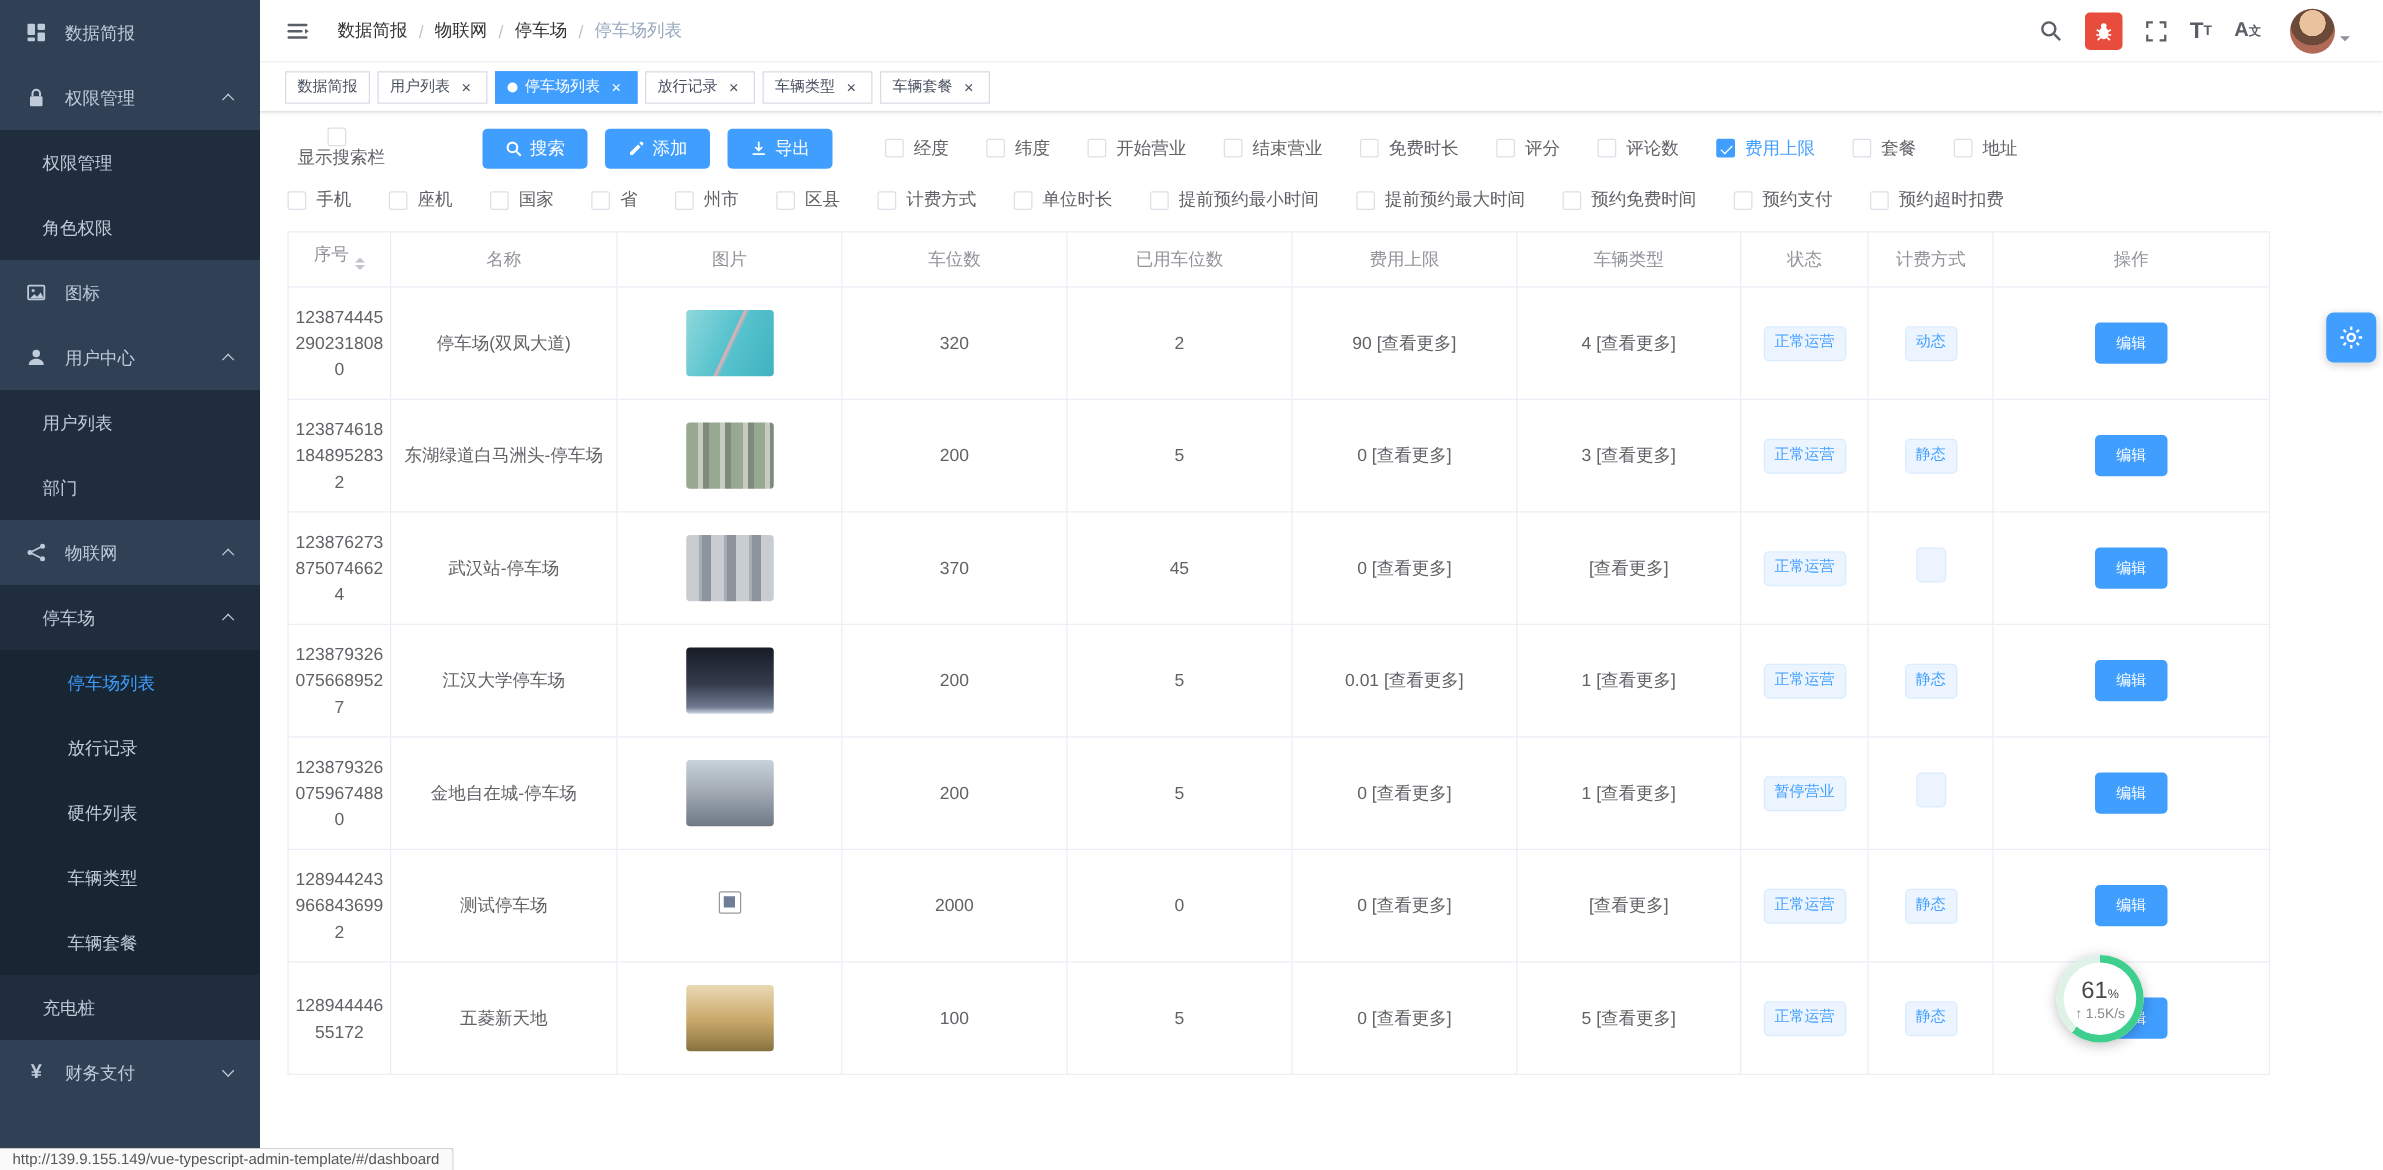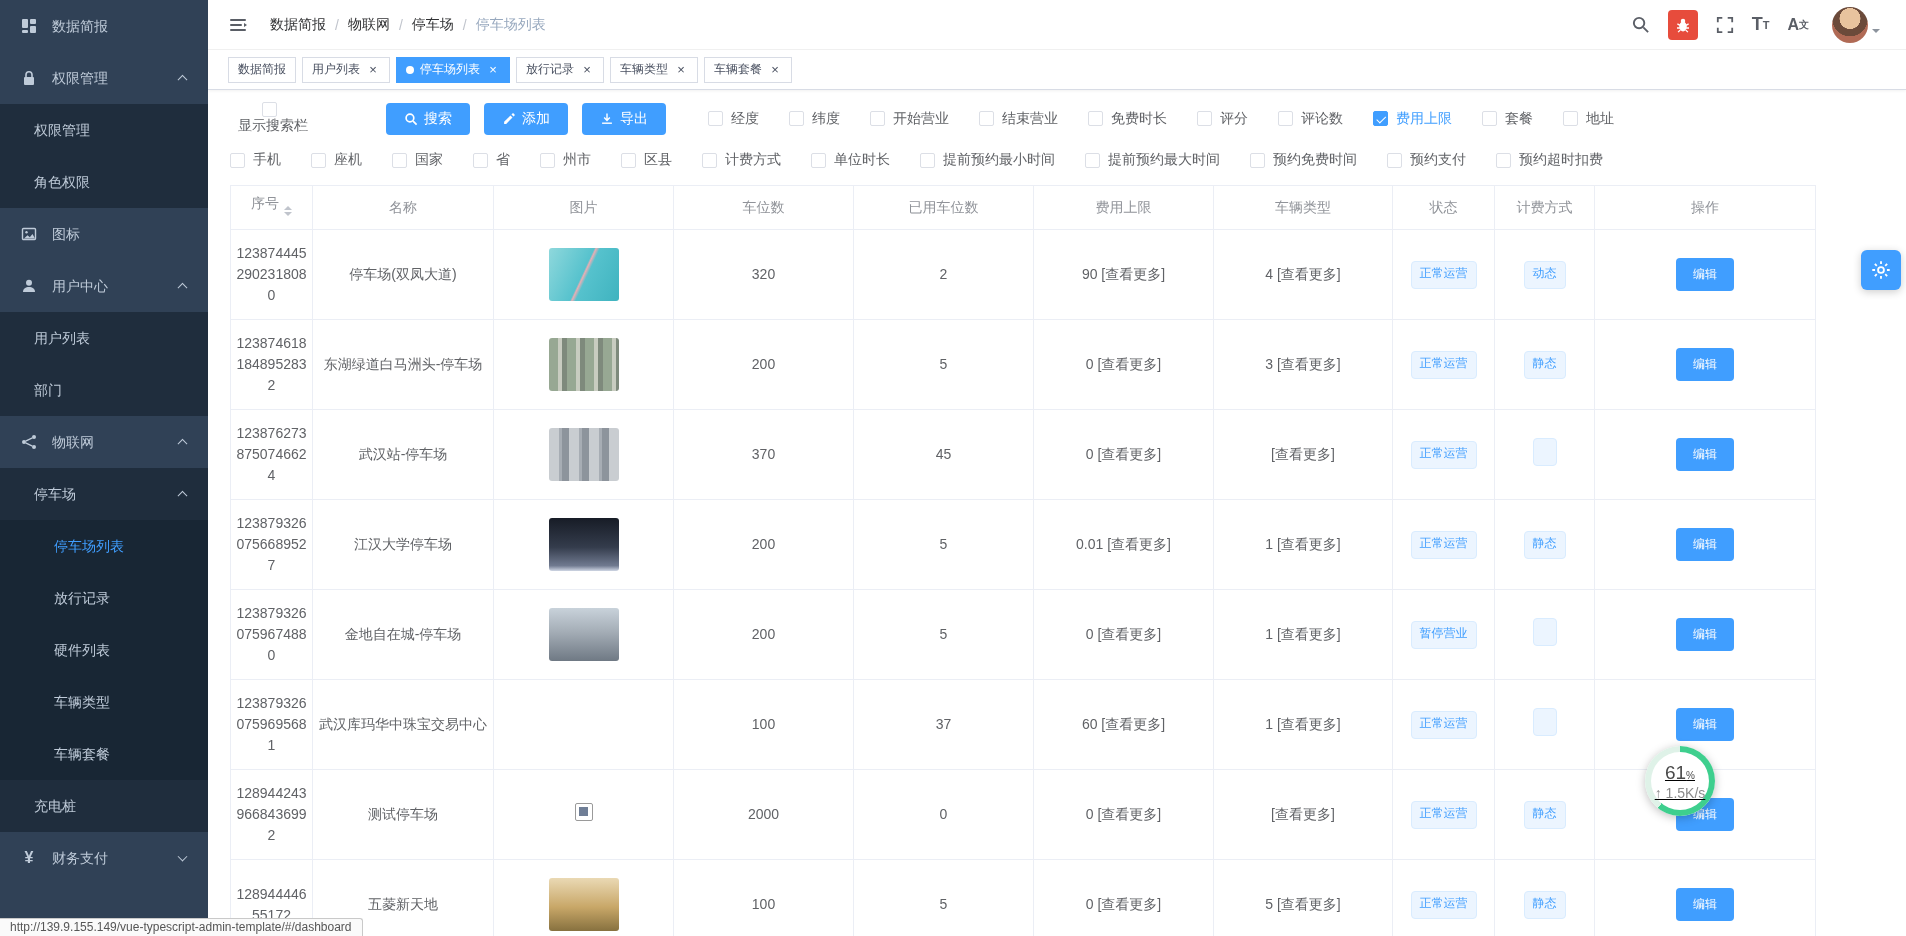--- a/index.html
+++ b/index.html
@@ -98,28 +98,28 @@
   .img-building { background:linear-gradient(180deg,#c8d2da 0%,#a4adb6 45%,#6f7984 100%); }
   .img-mall-interior { background:linear-gradient(180deg,#ead9b4 0%,#c8a768 55%,#87713f 100%); }
   .img-broken { width:18px; height:18px; border:1px solid #9a9a9a; border-radius:2px; display:inline-block;
     position:relative; background:#fff; }
   .img-broken::after { content:""; position:absolute; left:3px; top:3px; width:9px; height:9px; background:#6f7e96; }
 
   
   .gear-btn { position:absolute; right:5px; top:250px; width:40px; height:40px; background:#409eff;
     border-radius:6px; display:flex; align-items:center; justify-content:center; cursor:pointer;
     box-shadow:0 2px 8px rgba(0,0,0,.2); z-index:10; }
-  .speed-widget { position:absolute; left:1645px; top:746px; width:70px; height:70px; border-radius:50%;
-    box-shadow:0 2px 10px rgba(0,0,0,.25); z-index:9; background:#fff;text-decoration:underline; }
+  .speed-widget { position:absolute; left:1645px; top:764px; width:70px; height:70px; border-radius:50%;
+    box-shadow:0 2px 10px rgba(0,0,0,.25); z-index:9; background:#fff; }
   .ring { width:100%; height:100%; border-radius:50%; display:flex; align-items:center; justify-content:center; }
   .ring-inner { width:58px; height:58px; border-radius:50%; background:#fff; display:flex; flex-direction:column;
     align-items:center; justify-content:center; }
   .pct { font-size:19px; color:#4a4a4a; }
   .pct-sign { font-size:10px; color:#4a4a4a; }
-  .speed { font-size:14px; color:#8a8a8a; margin-top:1px; }
+  .speed { font-size:11px; color:#8a8a8a; margin-top:1px; }
 
   .url-bar { position:absolute; left:0; bottom:0; height:18px; line-height:16px; background:#fafafa;
     border:1px solid #c9c9c9; border-left:none; border-bottom:none; border-top-right-radius:3px;
     padding:0 10px; font-size:12px; color:#565656; z-index:20; white-space:nowrap; }
 </style>
 </head>
 <body>
 
 <div class="app">
 
@@ -513,32 +513,20 @@
               <td><span class="ph img-building"></span></td>
               <td>200</td>
               <td>5</td>
               <td class="link-cell">0 [查看更多]</td>
               <td class="link-cell">1 [查看更多]</td>
               <td><span class="el-tag">暂停营业</span></td>
               <td><span class="el-tag empty"></span></td>
               <td><button class="btn-edit">编辑</button></td>
             </tr>
             <tr>
-              <td class="c-id">1238793260759695681</td>
-              <td>武汉库玛华中珠宝交易中心</td>
-              <td></td>
-              <td>100</td>
-              <td>37</td>
-              <td class="link-cell">60 [查看更多]</td>
-              <td class="link-cell">1 [查看更多]</td>
-              <td><span class="el-tag">正常运营</span></td>
-              <td><span class="el-tag empty"></span></td>
-              <td><button class="btn-edit">编辑</button></td>
-            </tr>
-            <tr>
               <td class="c-id">1289442439668436992</td>
               <td>测试停车场</td>
               <td><span class="img-broken"></span></td>
               <td>2000</td>
               <td>0</td>
               <td class="link-cell">0 [查看更多]</td>
               <td class="link-cell">[查看更多]</td>
               <td><span class="el-tag">正常运营</span></td>
               <td><span class="el-tag">静态</span></td>
               <td><button class="btn-edit">编辑</button></td>

